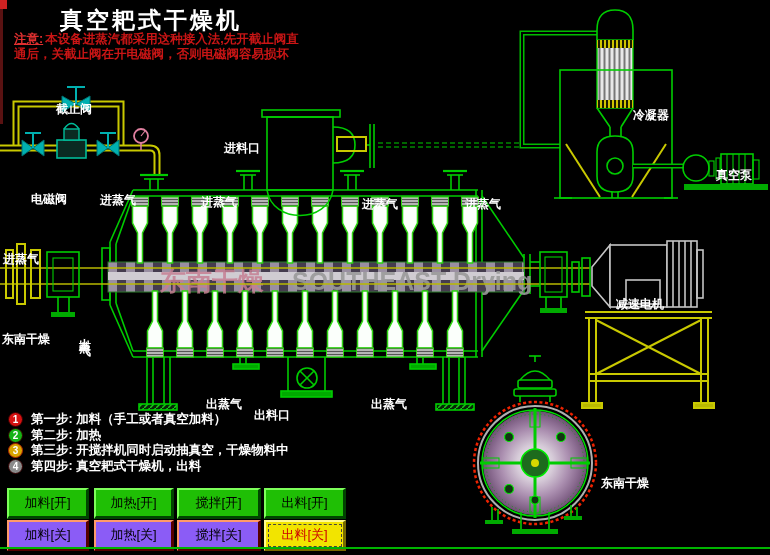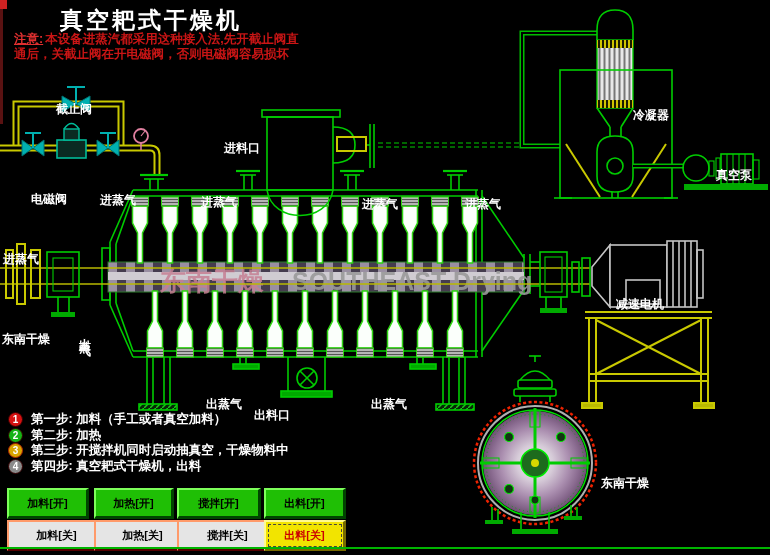--- a/index.html
+++ b/index.html
@@ -12,25 +12,25 @@
   .notice{position:absolute;left:14px;top:32px;color:#c91515;font-size:12.5px;font-weight:bold;
           line-height:15px;width:360px;}
   .notice .pfx{color:#e03030;text-decoration:underline;margin-right:2px;}
   .steps{position:absolute;left:8px;top:412px;}
   .step{display:flex;align-items:center;height:15.5px;}
   .dot{width:13px;height:13px;border-radius:50%;color:#fff;font-size:10px;font-weight:bold;
        display:flex;align-items:center;justify-content:center;margin-right:8px;border:1px solid #300;}
   .dot1{background:#d41111}.dot2{background:#15b315}.dot3{background:#d9a400;border-color:#aa2200}.dot4{background:#8a8a8a}
   .steptext{color:#fff;font-size:12.5px;font-weight:bold;white-space:nowrap;text-align:right;}
   .btn{position:absolute;height:26px;display:flex;align-items:center;justify-content:center;
-       font-size:11px;font-weight:bold;color:#000;background:#1fbf05;cursor:pointer;
+       font-size:13px;font-weight:normal;color:#000;background:#1fbf05;cursor:pointer;
        border-top:2px solid #7dff5a;border-left:2px solid #7dff5a;
        border-bottom:3px solid #004400;border-right:3px solid #004400;}
-  .btn.red{background:#e5e5e5;border-top-color:#ff9a6a;border-left-color:#ff9a6a;
-           border-bottom-color:#550000;border-right-color:#550000;padding-left:9px;}
+  .btn.red{background:#8b5cf6;border-top-color:#ff9a6a;border-left-color:#ff9a6a;
+           border-bottom-color:#550000;border-right-color:#550000;}
   .btn.yellow{background:#f2e400;color:#c00;border-top-color:#fffa90;border-left-color:#fffa90;
            border-bottom-color:#776a00;border-right-color:#776a00;outline:1px dashed #444;outline-offset:-5px;}
   .bottomline{position:absolute;left:0;top:547px;width:770px;height:2px;background:#00b400;}
   .corner-red{position:absolute;left:0;top:0;width:7px;height:9px;background:#c22;}
   .edge-red{position:absolute;left:0;top:9px;width:3px;height:115px;background:#5a1212;}
   
   .sg{stroke:#00cc00;fill:none;stroke-width:1.6}
   .sg2{stroke:#00cc00;fill:none;stroke-width:1.1}
   .sy{stroke:#c9c900;fill:none;stroke-width:2}
   .pipeA{stroke:#c9c900;fill:none;stroke-width:7}

